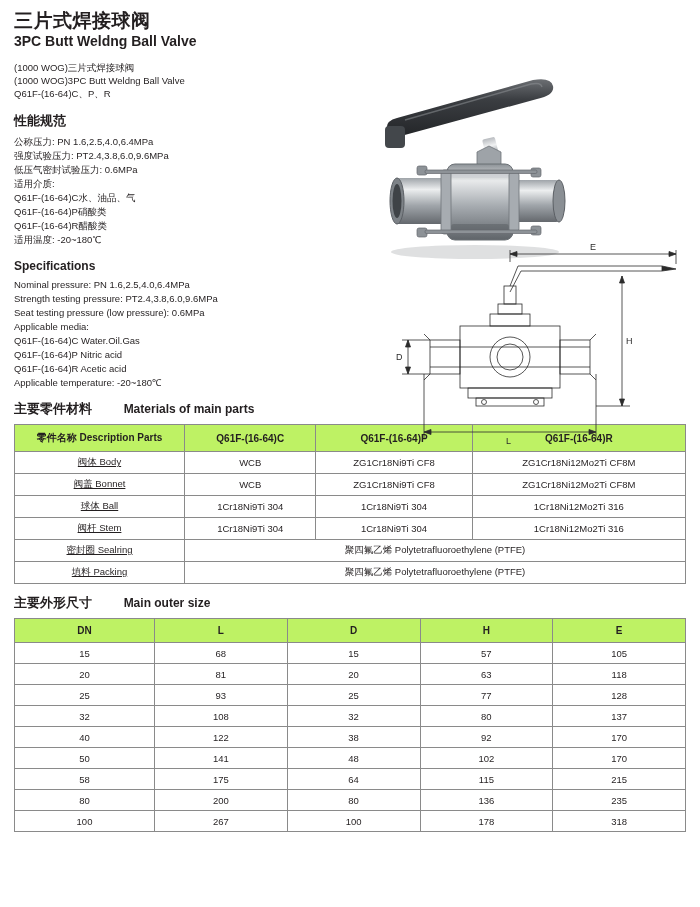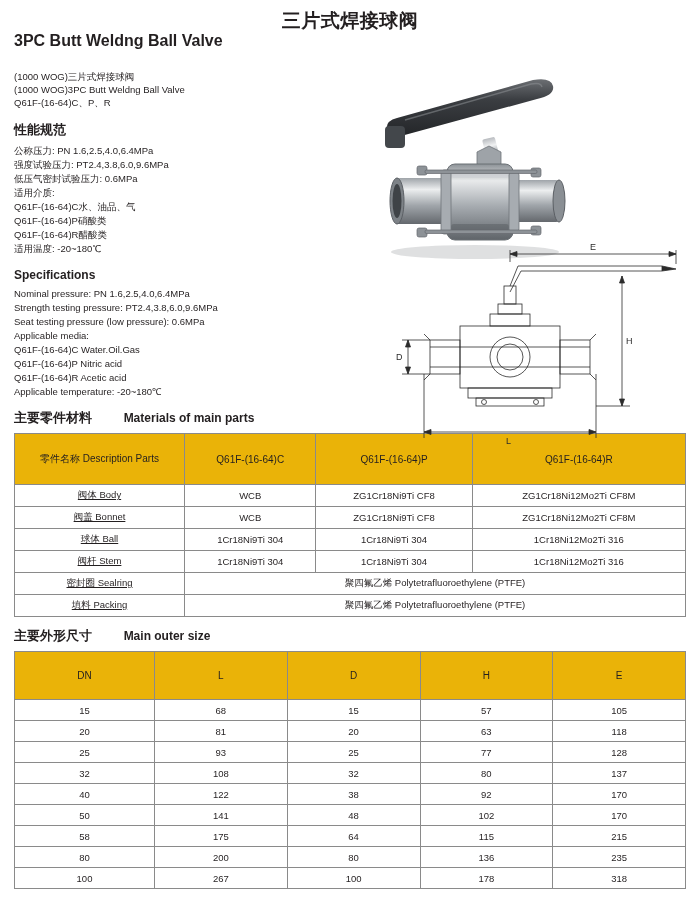--- a/index.html
+++ b/index.html
@@ -15,27 +15,26 @@
   }
   .page { position: relative; width: 700px; height: 907px; padding: 10px 14px; }
 
   
   .title-cn {
     font-size: 19px;
     font-weight: bold;
     letter-spacing: 0.5px;
     line-height: 22px;
     margin: 0;
-    text-align: center;
   }
   .title-en {
-    font-size: 16px;
+    font-size: 14px;
     font-weight: bold;
     line-height: 18px;
-    margin: 0 0 20px 0;
+    margin: 0 0 11px 0;
   }
 
   .subline { font-size: 9.5px; line-height: 13px; }
 
   
   .spec-wrap { width: 330px; }
   .spec-heading {
     font-size: 13px;
     font-weight: bold;
     margin: 12px 0 5px 0;
@@ -70,24 +69,24 @@
   table { border-collapse: collapse; width: 100%; }
   .mat-table td, .mat-table th,
   .size-table td, .size-table th {
     border: 1px solid #8a8a8a;
     text-align: center;
     font-size: 9.5px;
     padding: 4px 2px;
     color: #231f20;
   }
   .mat-table th, .size-table th {
-    background: #eab308;
-    font-weight: normal;
+    background: #bef264;
+    font-weight: bold;
     font-size: 10px;
-    padding: 18px 2px;
+    padding: 6px 2px;
   }
   .mat-table td:first-child { width: 170px; text-decoration: underline; }
   .mat-table td { height: 22px; }
   .size-table td { height: 21px; }
   .size-table th:first-child { width: 140px; }
 </style>
 </head>
 <body>
 
 <div class="page">

